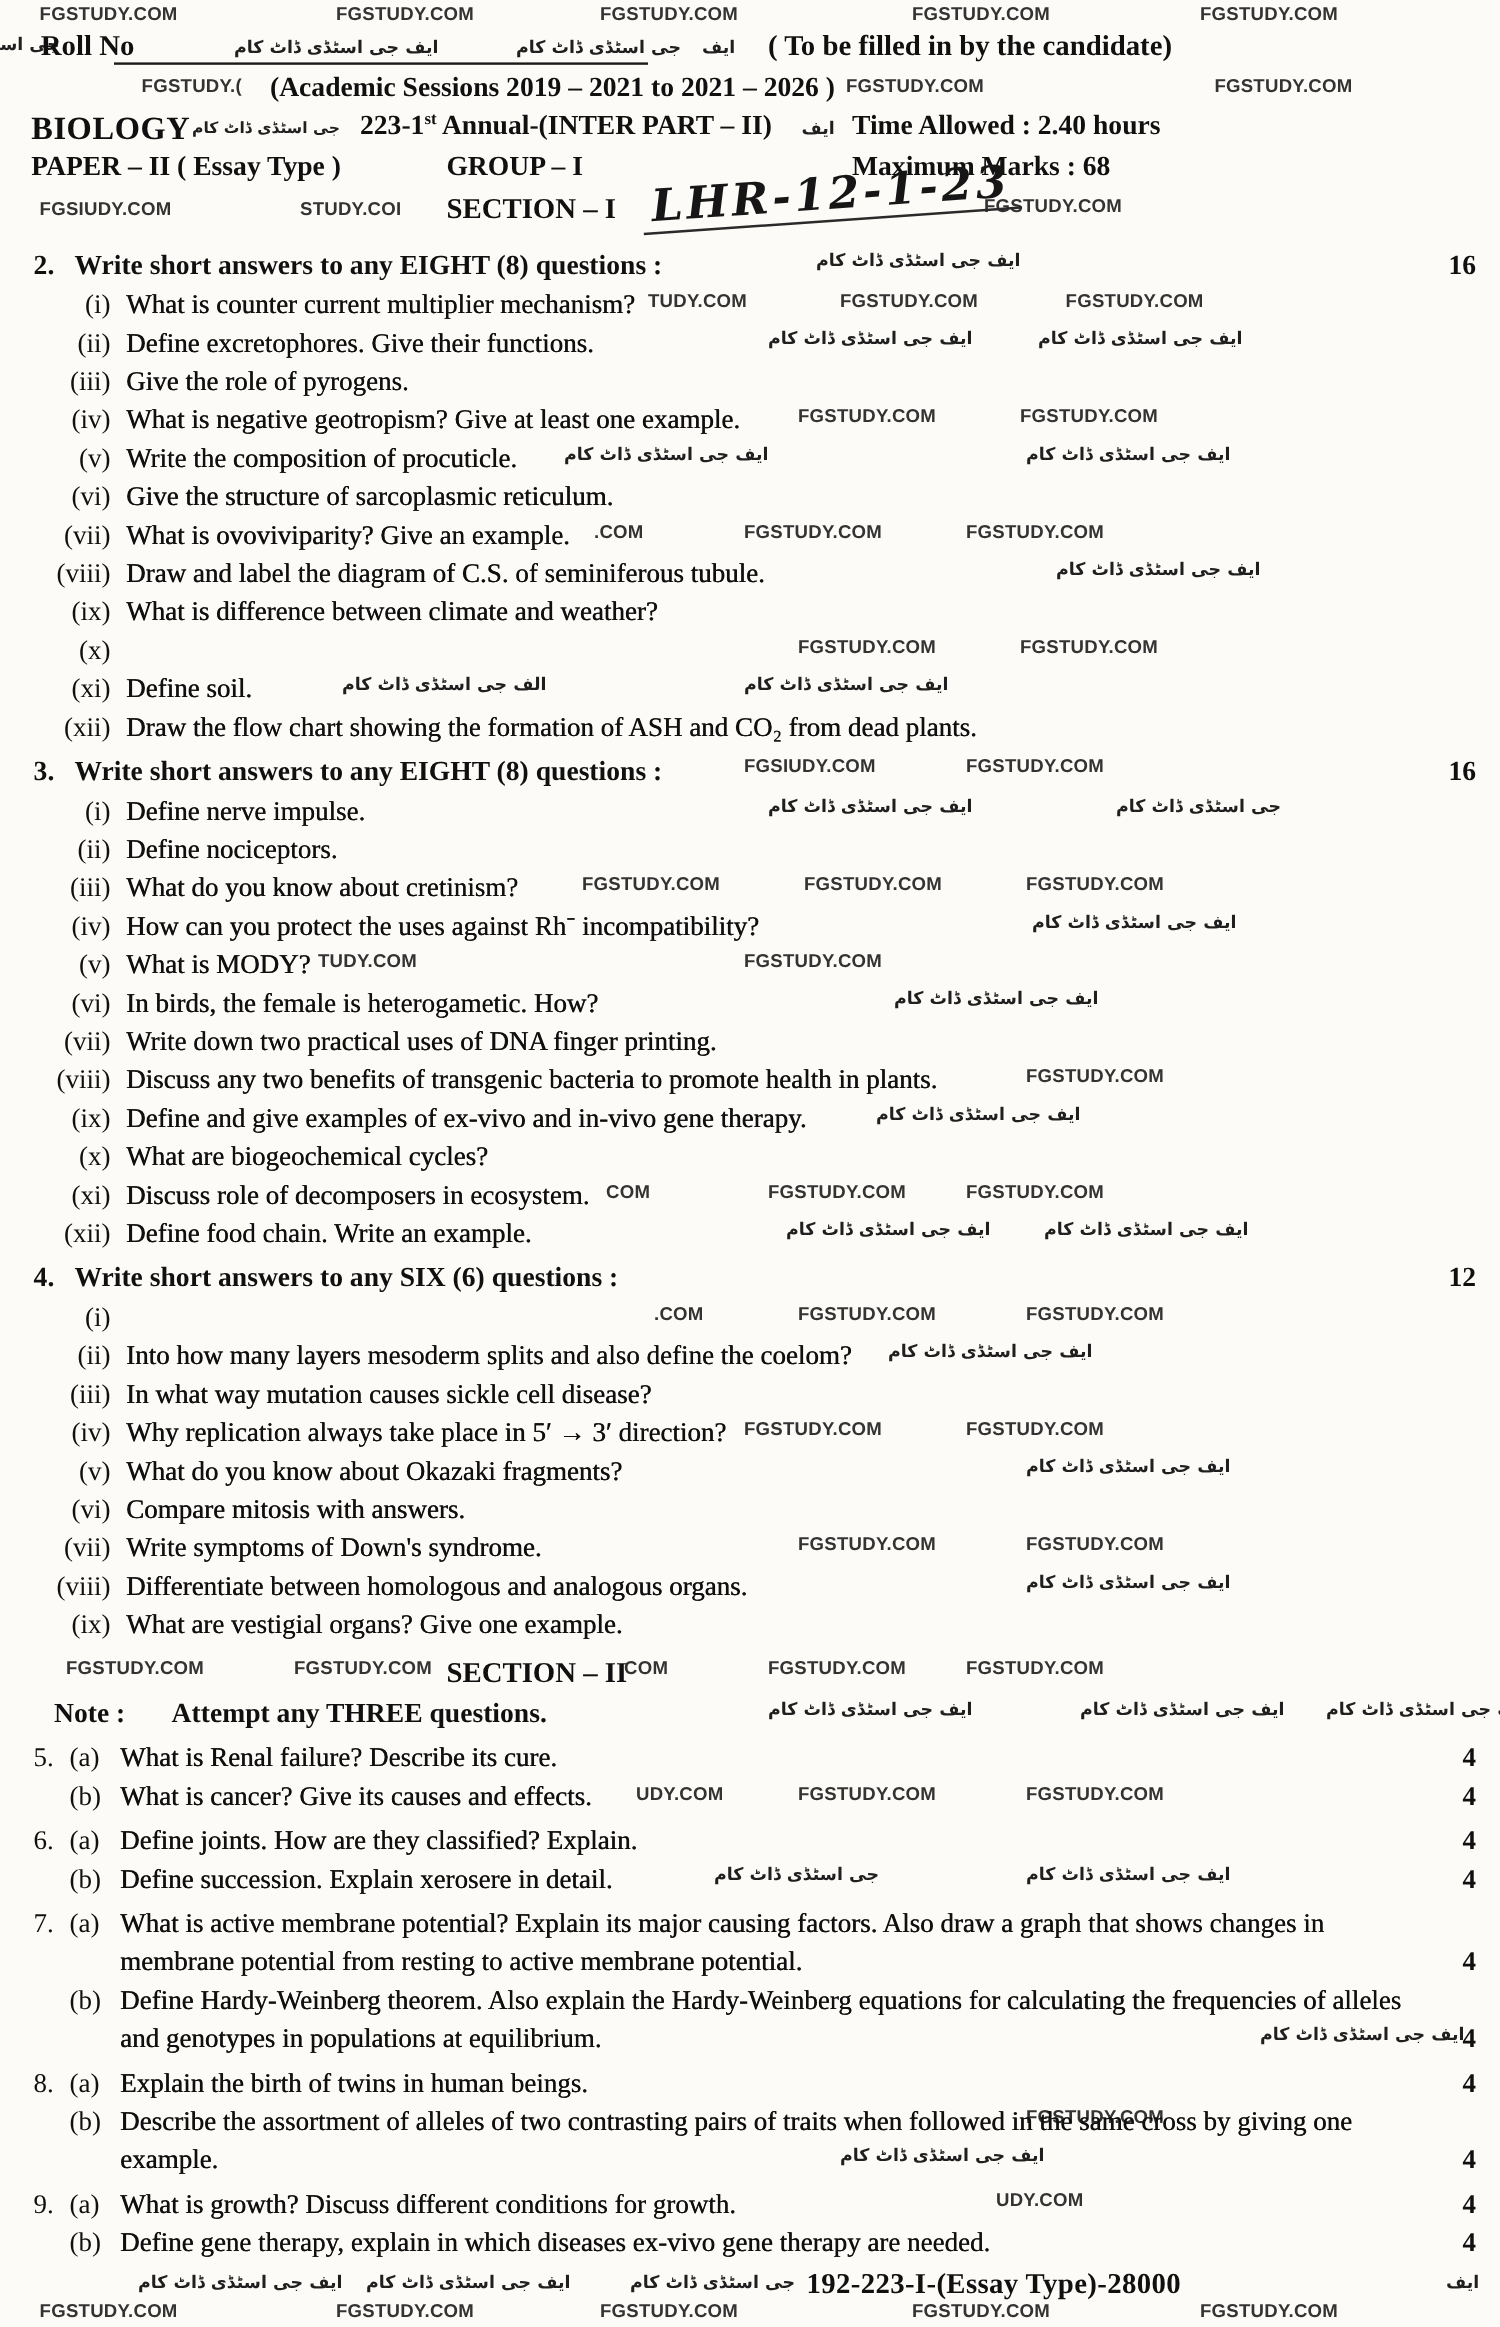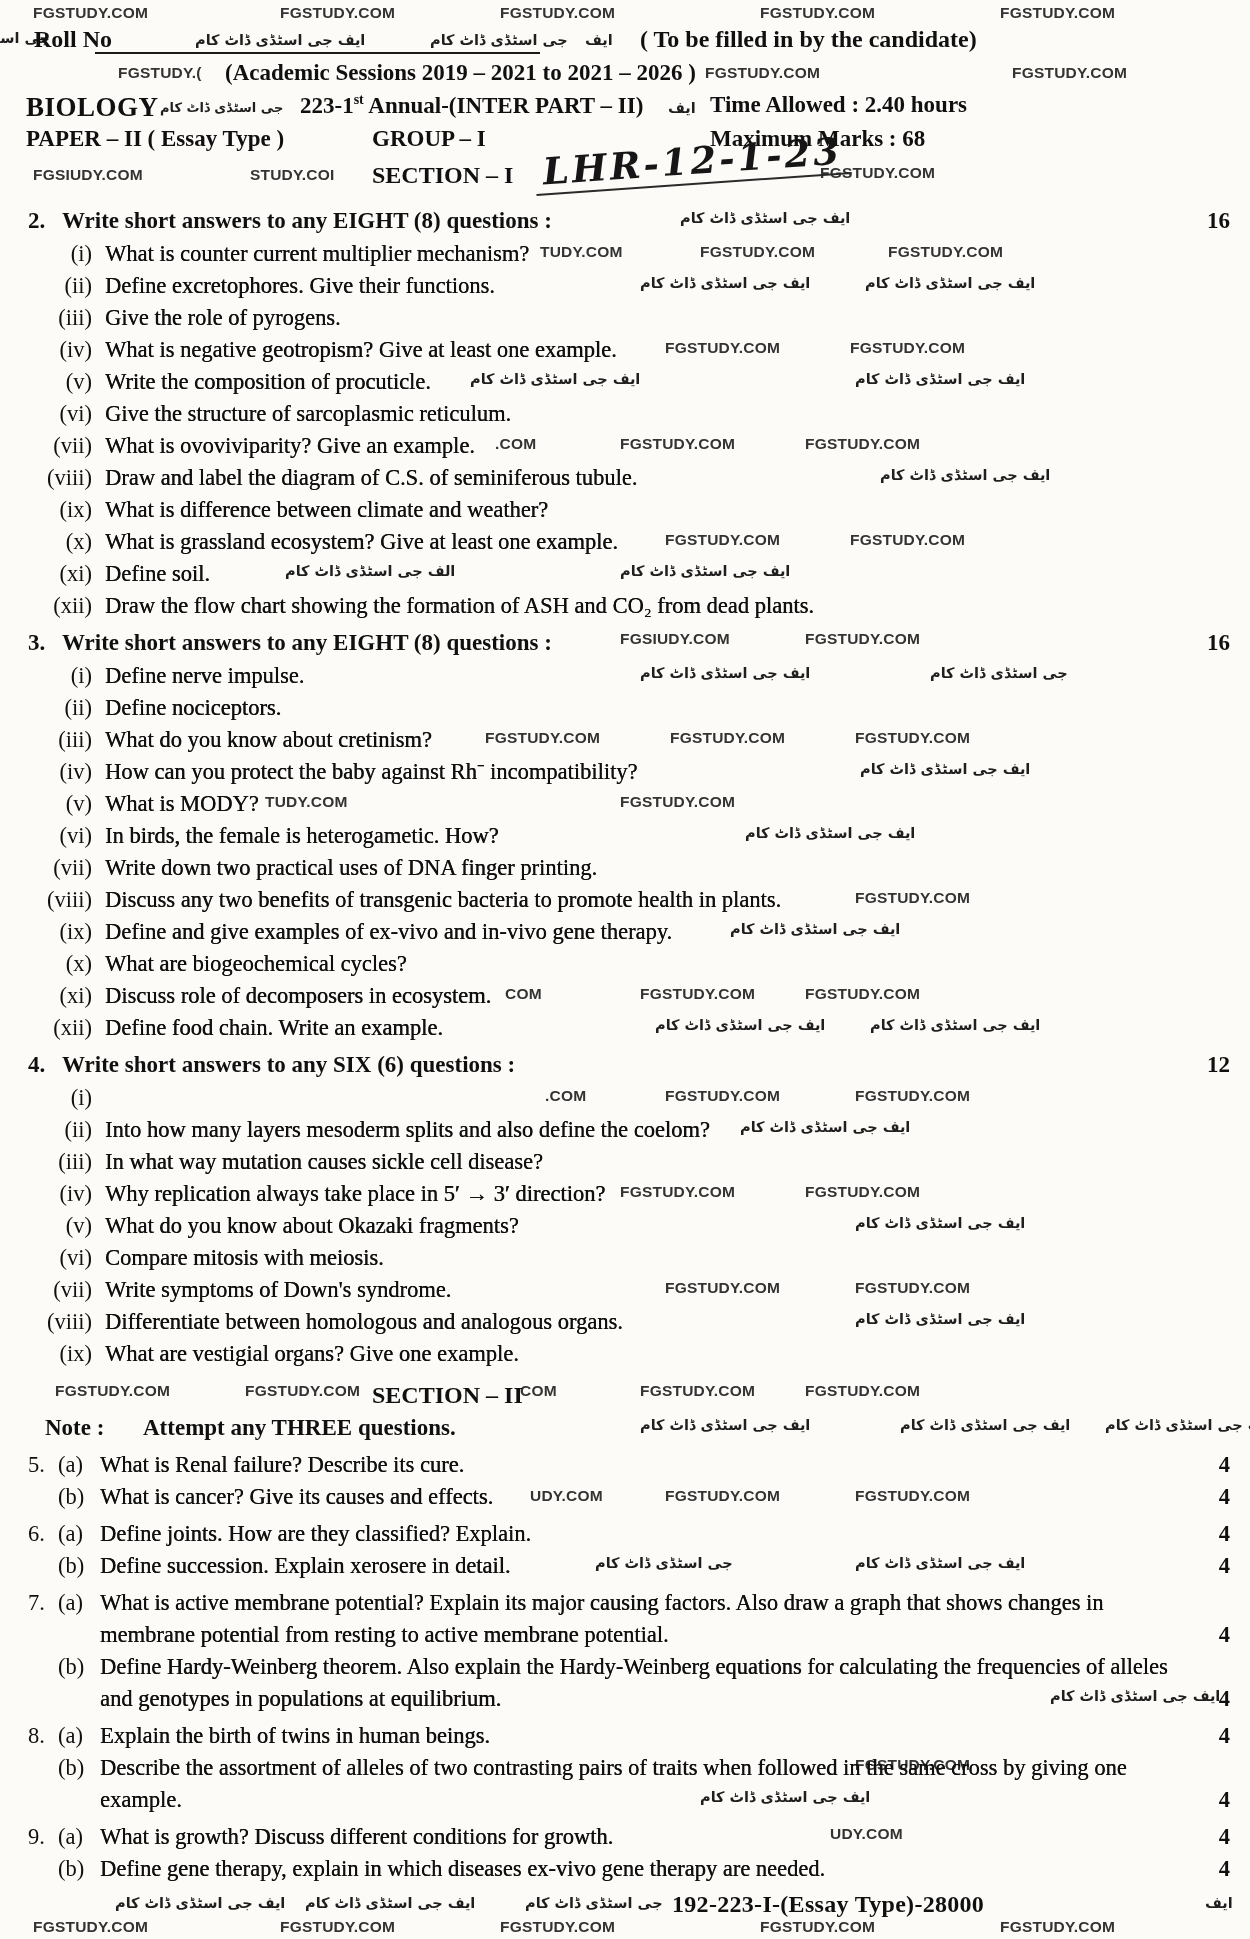--- a/index.html
+++ b/index.html
@@ -228,21 +228,20 @@
             <span class="subtext">Draw and label the diagram of C.S. of seminiferous tubule.</span>
           </div>
 
           <div class="subrow">
             <span class="subnum">(ix)</span>
             <span class="subtext">What is difference between climate and weather?</span>
           </div>
 
           <div class="subrow">
             <span class="subnum">(x)</span>
-            <span class="subtext">What is grassland ecosystem? Give at least one example.</span>
           </div>
 
           <div class="subrow">
             <span class="subnum">(xi)</span>
             <span class="subtext">Define soil.</span>
           </div>
 
           <div class="subrow">
             <span class="subnum">(xii)</span>
             <span class="subtext">Draw the flow chart showing the formation of ASH and CO₂ from dead plants.</span>
@@ -268,21 +267,21 @@
             <span class="subtext">Define nociceptors.</span>
           </div>
 
           <div class="subrow">
             <span class="subnum">(iii)</span>
             <span class="subtext">What do you know about cretinism?</span>
           </div>
 
           <div class="subrow">
             <span class="subnum">(iv)</span>
-            <span class="subtext">How can you protect the baby against Rh⁻ incompatibility?</span>
+            <span class="subtext">How can you protect the uses against Rh⁻ incompatibility?</span>
           </div>
 
           <div class="subrow">
             <span class="subnum">(v)</span>
             <span class="subtext">What is MODY?</span>
           </div>
 
           <div class="subrow">
             <span class="subnum">(vi)</span>
             <span class="subtext">In birds, the female is heterogametic. How?</span>
@@ -347,21 +346,21 @@
             <span class="subtext">Why replication always take place in 5′ → 3′ direction?</span>
           </div>
 
           <div class="subrow">
             <span class="subnum">(v)</span>
             <span class="subtext">What do you know about Okazaki fragments?</span>
           </div>
 
           <div class="subrow">
             <span class="subnum">(vi)</span>
-            <span class="subtext">Compare mitosis with meiosis.</span>
+            <span class="subtext">Compare mitosis with answers.</span>
           </div>
 
           <div class="subrow">
             <span class="subnum">(vii)</span>
             <span class="subtext">Write symptoms of Down's syndrome.</span>
           </div>
 
           <div class="subrow">
             <span class="subnum">(viii)</span>
             <span class="subtext">Differentiate between homologous and analogous organs.</span>

